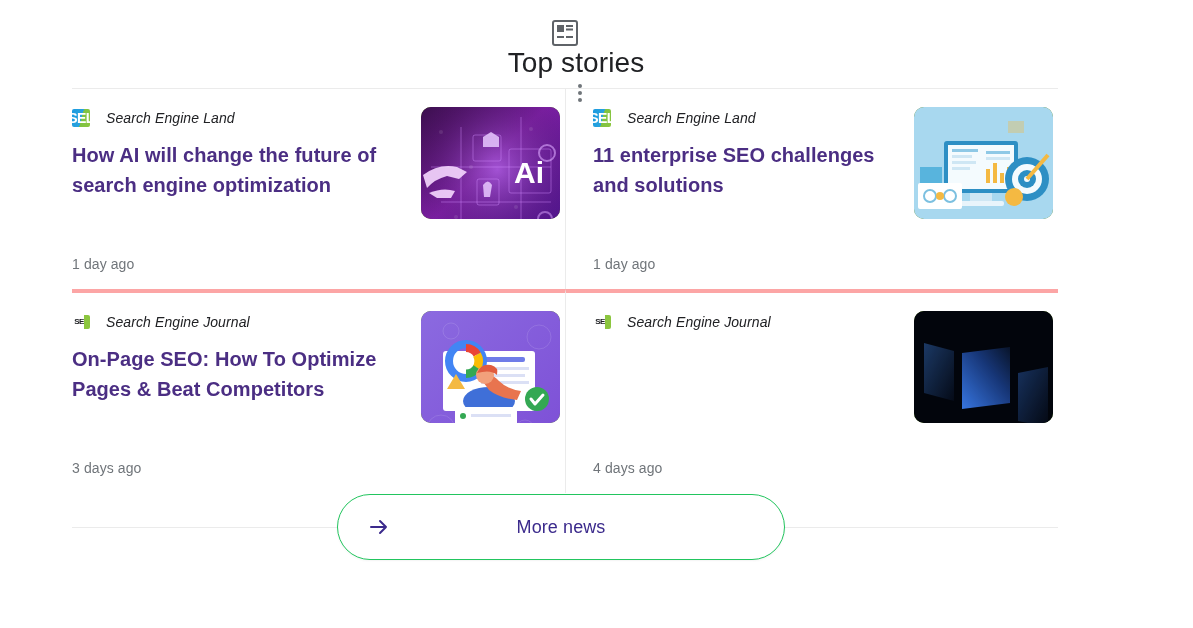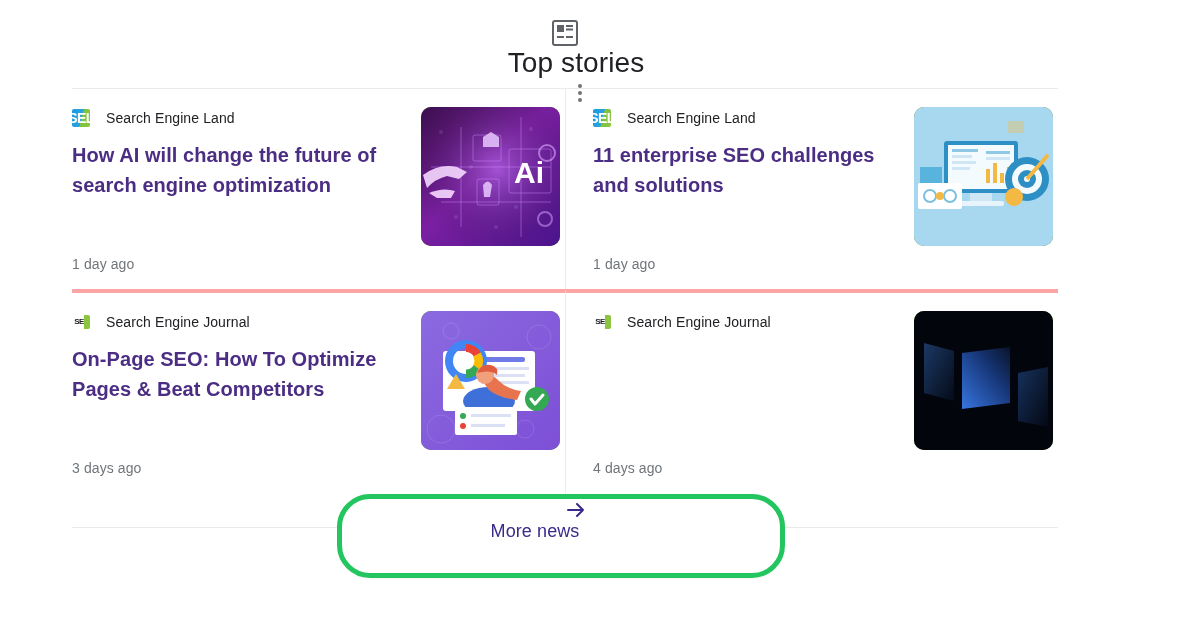--- a/index.html
+++ b/index.html
@@ -170,32 +170,33 @@
     position: relative;
     z-index: 2;
     padding-right: 4px;
   }
   .source-name {
     font-size: 14px;
     color: #202124;
     margin-left: 16px;
     white-space: nowrap;
     letter-spacing: 0.1px;
+    font-style: italic;
   }
   .headline {
     font-size: 20px;
     line-height: 30px;
     color: #4b2e83;
     margin-top: 12px;
     letter-spacing: 0.05px;
     font-weight: 700;
   }
   .thumb {
     width: 139px;
-    height: 139px;
+    height: 112px;
     flex: 0 0 139px;
     border-radius: 10px;
     margin-right: 5px;
     overflow: hidden;
     position: relative;
     background: #4d7c0f;
   }
   .thumb svg { display: block; }
 
   .timestamp {
@@ -219,30 +220,29 @@
     left: 0;
     width: 986px;
     height: 1px;
     background: #ebebeb;
   }
   .more-news {
     position: absolute;
     left: 265px;
     top: 1px;
     width: 448px;
-    height: 84px;
+    height: 66px;
     box-sizing: border-box;
     background: #ffffff;
-    border: 5px solid #22c55e;
+    border: 1px solid #22c55e;
     border-radius: 33px;
     display: flex;
     align-items: center;
     cursor: pointer;
     box-shadow: 0 1px 2px rgba(60,64,67,0.06);
-    flex-direction: column;
   }
   .more-arrow {
     margin-left: 30px;
     width: 22px;
     height: 22px;
     flex: 0 0 22px;
   }
   .more-label {
     flex: 1;
     text-align: center;

